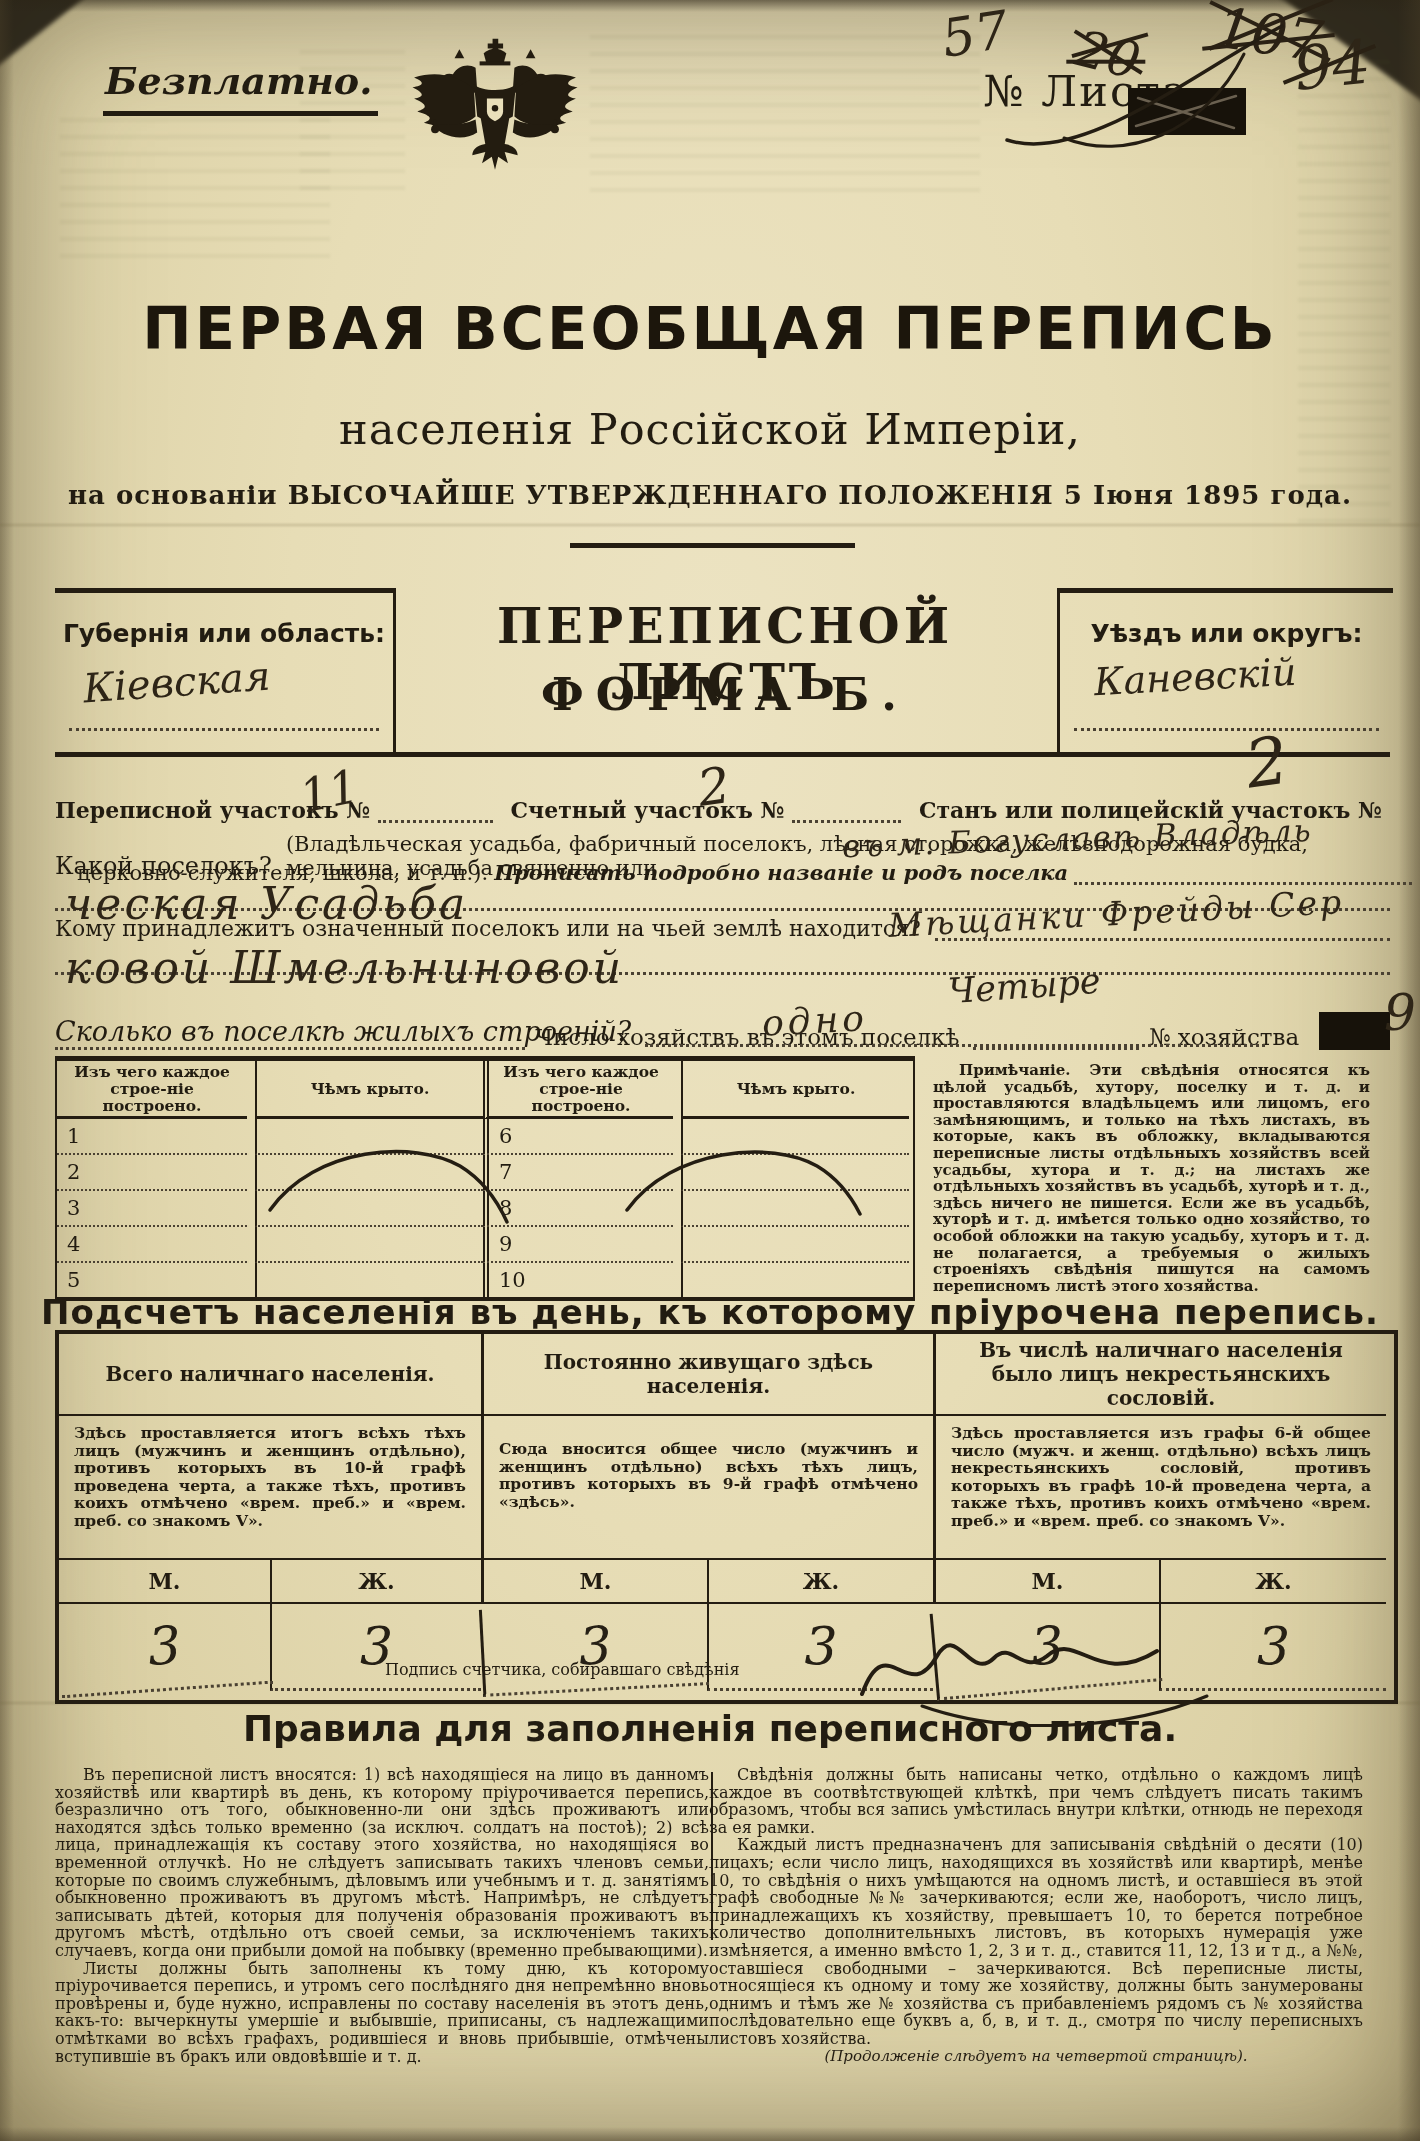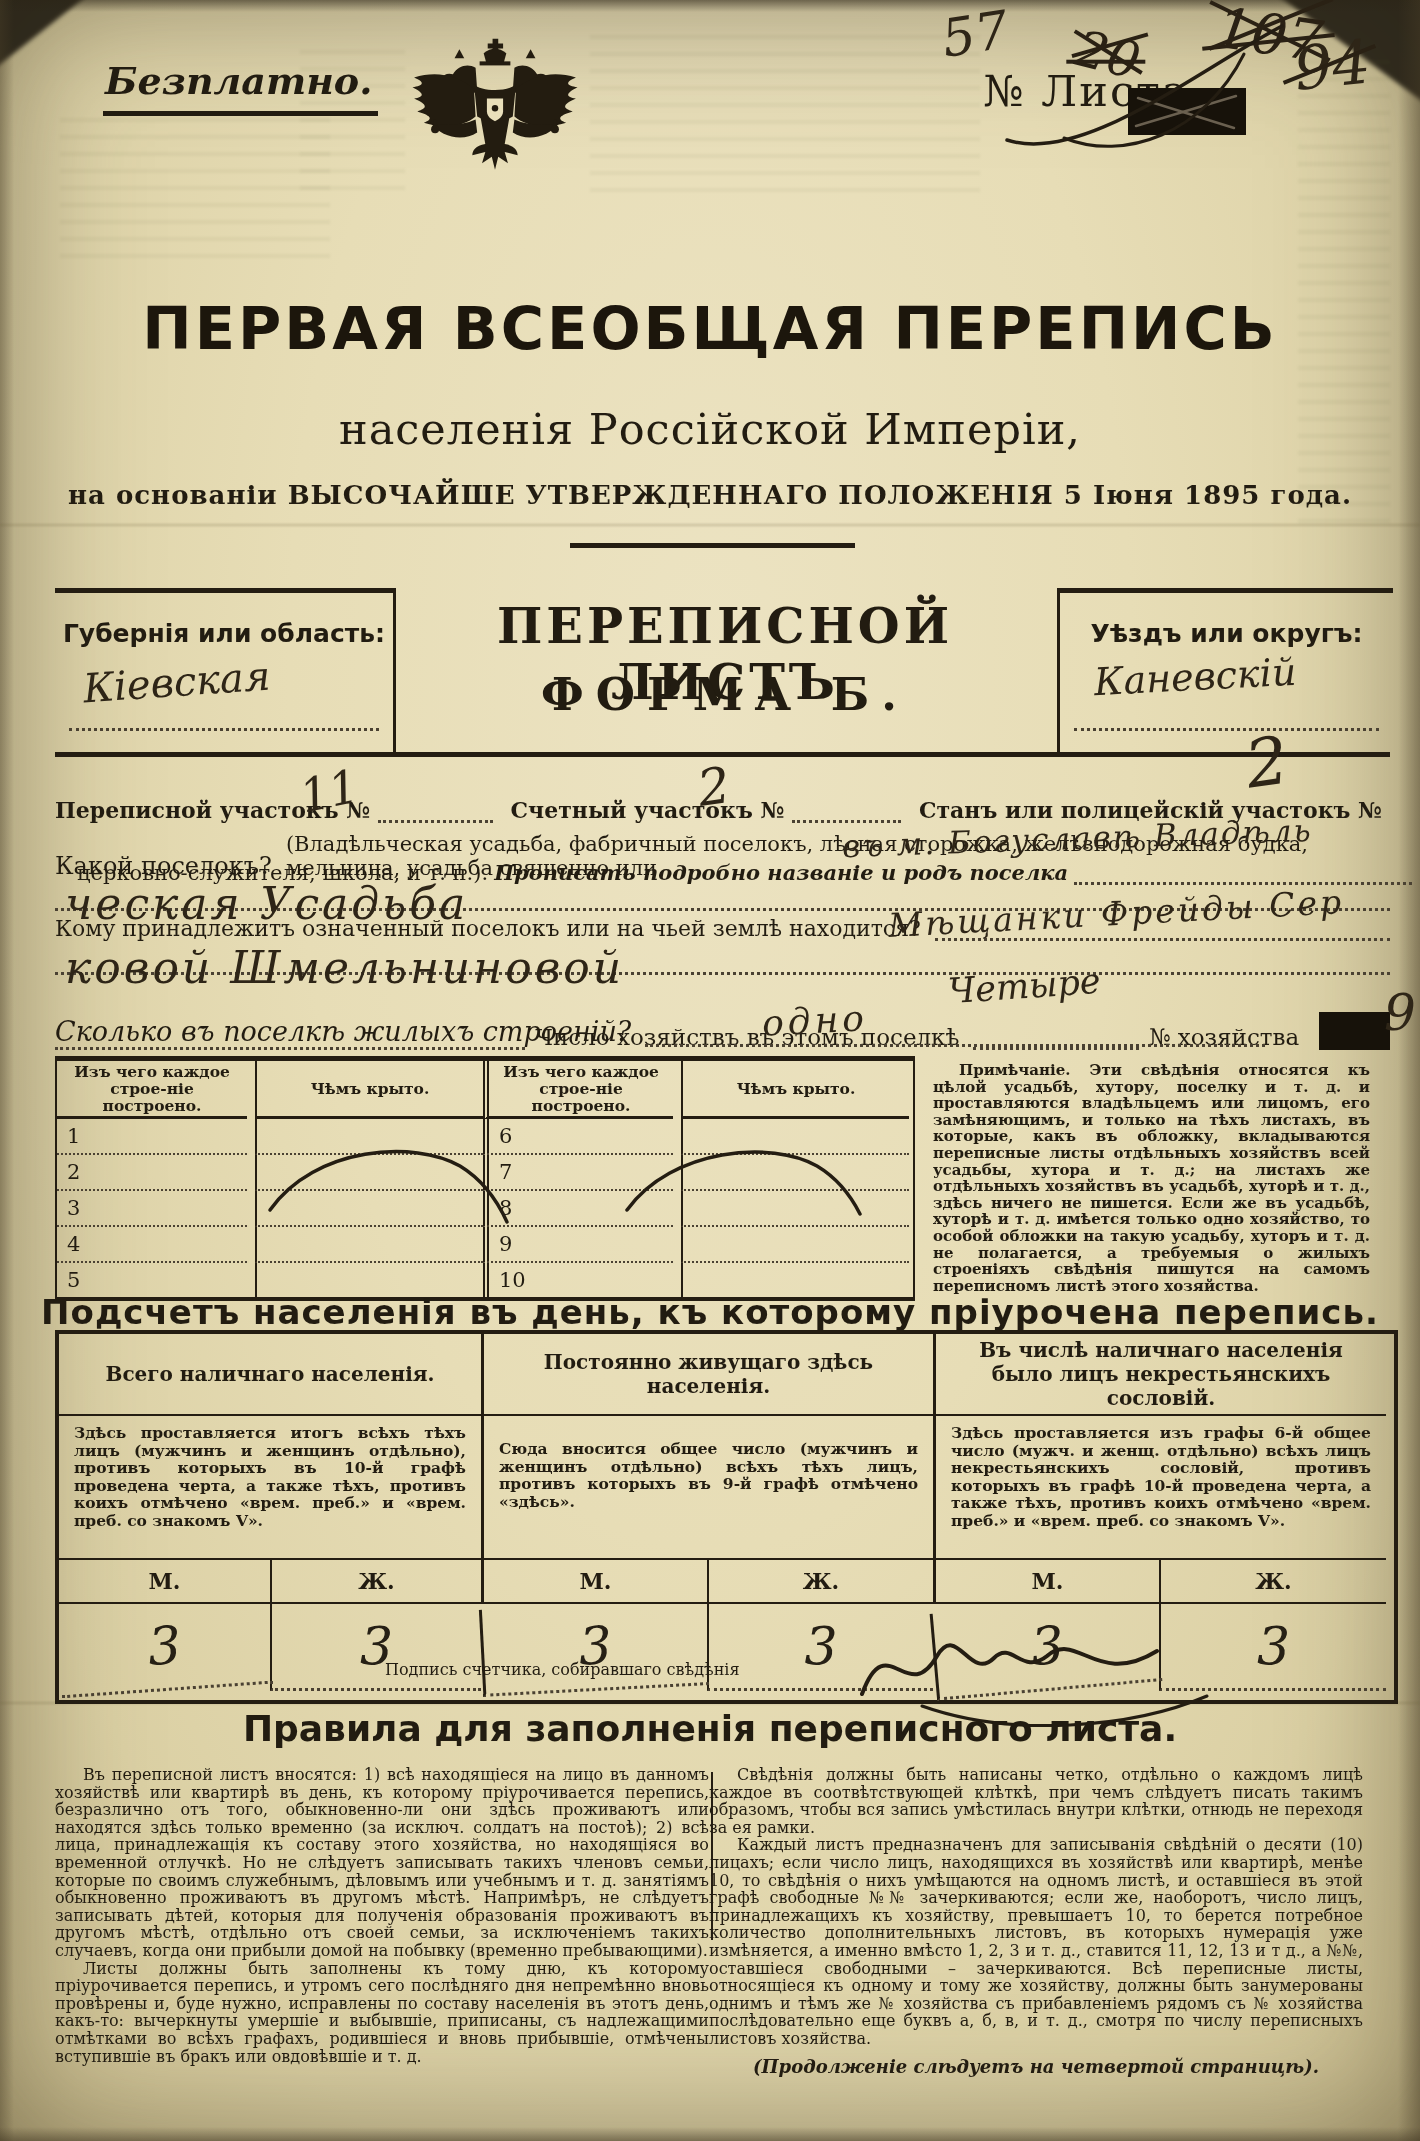--- a/index.html
+++ b/index.html
@@ -94,21 +94,21 @@
   .sb{border-left:2px solid #241d12;}
   
   .signline{left:385px;top:1660px;font-size:16px;}
   
   .rules-title{left:0;top:1708px;width:100%;text-align:center;font-family:"DejaVu Sans",sans-serif;
     font-weight:bold;font-size:36px;}
   .rules{left:55px;top:1766px;width:1335px;display:flex;}
   .rcol{width:654px;font-size:16px;line-height:17.6px;text-align:justify;}
   .rcol p{margin:0;text-indent:28px;}
   .rules-div{left:711px;top:1772px;width:2px;height:168px;background:#241d12;}
-  .rfooter{margin-top:10px;text-align:center;font-style:italic;font-weight:bold;font-size:18px;}
+  .rfooter{margin-top:0;text-align:center;font-style:italic;font-weight:normal;font-size:15px;}
   svg.stroke path{fill:none;stroke:#241d12;stroke-linecap:round;}
 </style>
 </head>
 <body>
 
 <div class="page">
 
   <div class="corner c-tl"></div>
   <div class="corner c-tr"></div>
   <div class="abs edge-top"></div>

